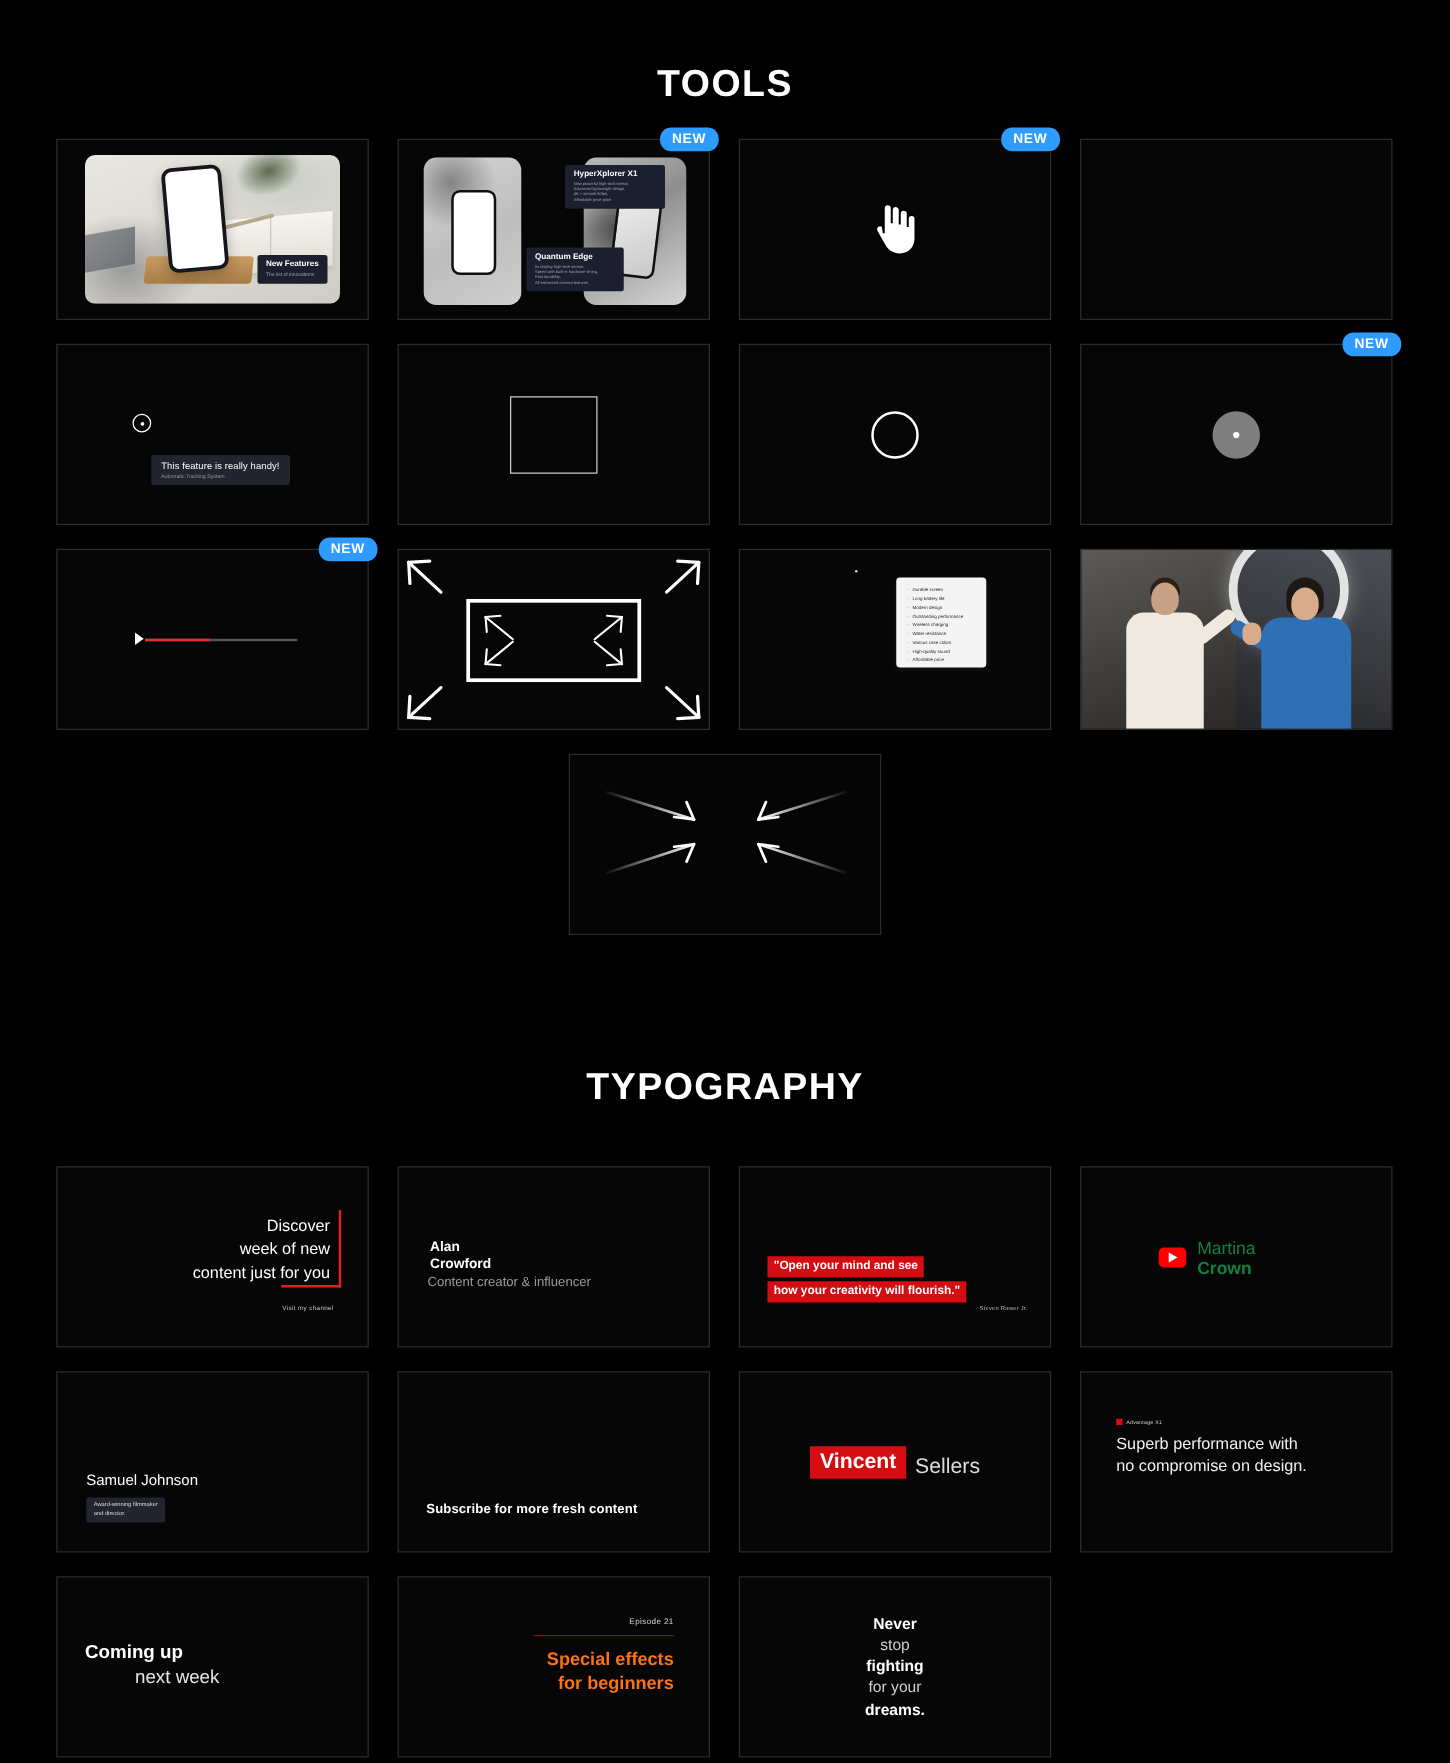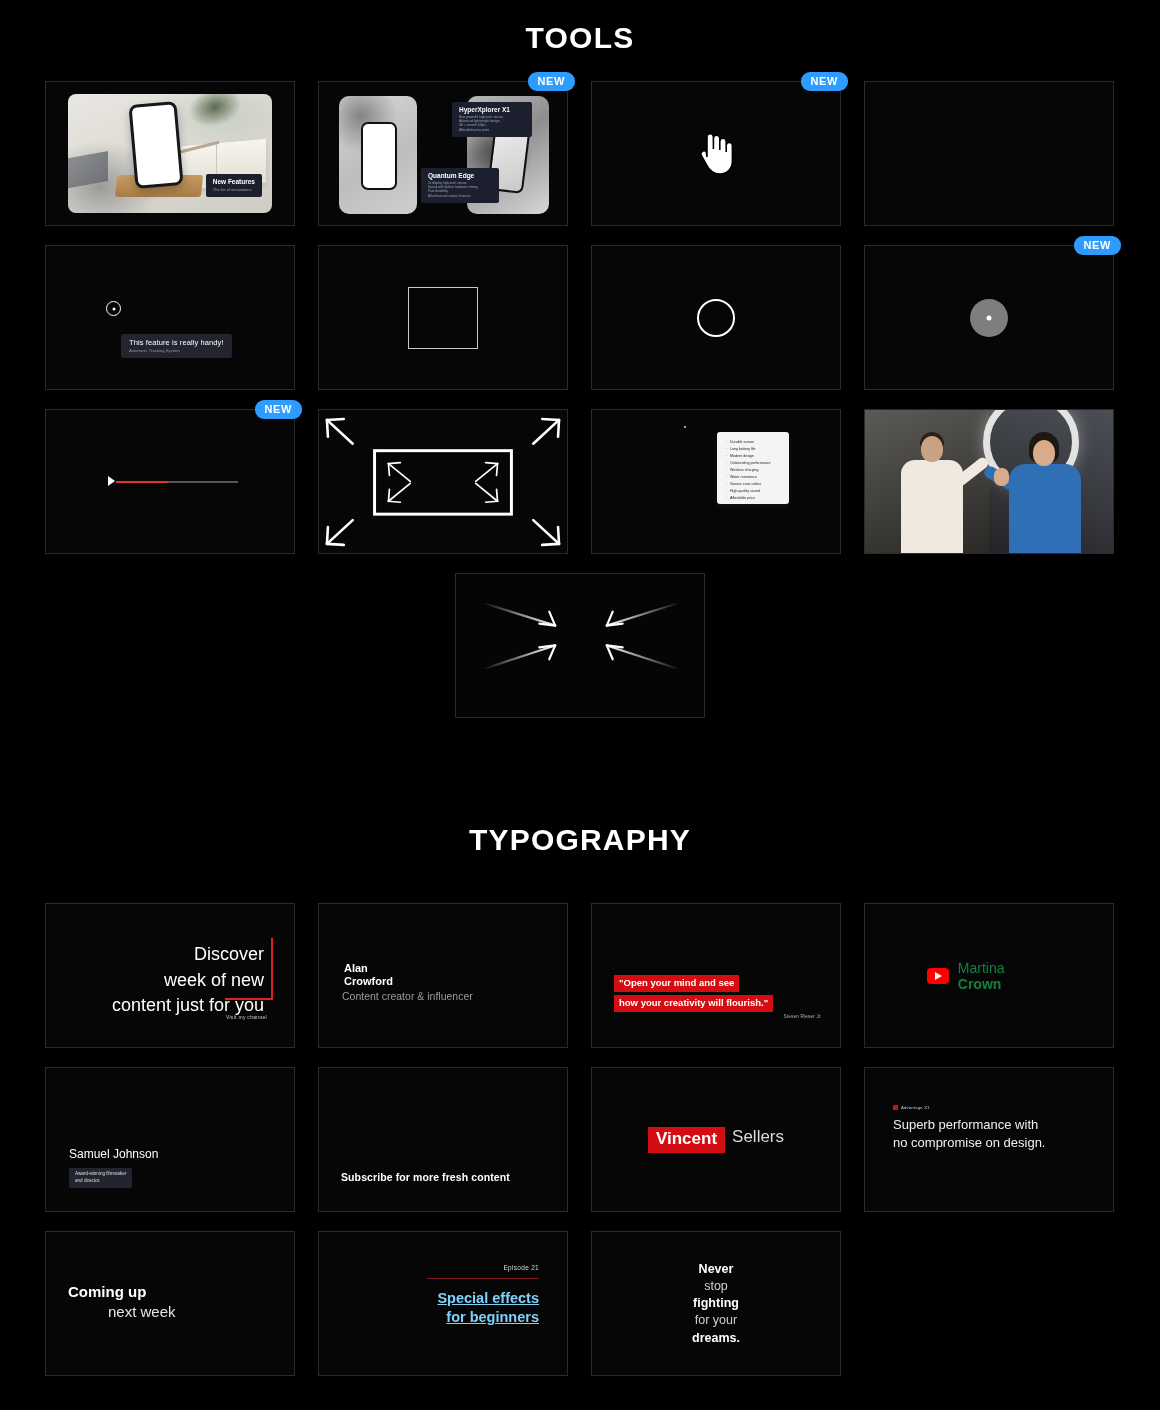--- a/index.html
+++ b/index.html
@@ -12,21 +12,21 @@
   }
   .page { width: 1160px; min-height: 1410px; position: relative; background:#000; overflow:hidden; }
 
   .section-title {
     text-align: center;
     font-size: 30px;
     font-weight: bold;
     letter-spacing: 1.2px;
     color: #ffffff;
   }
-  #tools-title { margin-top: 21px; }
+  #tools-title { margin-top: 51px; }
   #typo-title  { margin-top: 0; }
 
   .grid {
     width: 1070px;
     margin: 0 auto;
     display: grid;
     grid-template-columns: repeat(4, 250px);
     column-gap: 23px;
     row-gap: 19px;
   }
@@ -237,21 +237,21 @@
   }
 
   
   .tcard {
     position:relative; height:145px;
     background:#060606; border:1px solid #2b2b2b; overflow:hidden;
   }
 
   .t1-text {
     position:absolute; right:30px; top:38px; text-align:right;
-    font-size:18px; line-height:1.42; color:#ffffff; font-weight:400;
+    font-size:13px; line-height:1.42; color:#ffffff; font-weight:400;
   }
   .t1-bracket {
     position:absolute; right:21px; top:34px; width:48px; height:62px;
     border-right:2px solid #e02020; border-bottom:2px solid #e02020;
   }
   .t1-sub { position:absolute; right:27px; top:110px; font-size:5px; color:#cfcfcf; letter-spacing:.3px;}
 
   .t2-name { position:absolute; left:25px; top:58px; font-size:11px; font-weight:bold; line-height:1.22; color:#ffffff;}
   .t2-role { position:absolute; left:23px; top:86px; font-size:10.5px; color:#9a9a9a;}
 
@@ -270,37 +270,37 @@
   .t4-name b { font-weight:bold; }
 
   .t5-name { position:absolute; left:23px; top:79px; font-size:12px; color:#ffffff; }
   .t5-badge {
     position:absolute; left:23px; top:100px; background:#22252f; border-radius:2px;
     padding:3px 6px 4px; font-size:4.6px; color:#dedede; line-height:1.45; white-space:nowrap;
   }
 
   .t6-text { position:absolute; left:22px; top:103px; font-size:10.5px; font-weight:bold; color:#ffffff; letter-spacing:.1px;}
 
-  .t7-row { position:absolute; left:50%; top:50%; transform:translate(-50%,-50%); display:flex; align-items:flex-start; gap:7px; white-space:nowrap;}
+  .t7-row { position:absolute; left:50%; top:50%; transform:translate(-50%,-50%); display:flex; align-items:flex-end; gap:7px; white-space:nowrap;}
   .t7-hl { background:#d40d12; color:#ffffff; font-size:17px; font-weight:bold; padding:2px 8px 4px; }
   .t7-rest { font-size:17px; color:#dcdcdc; }
 
   .t8-tag { position:absolute; left:28px; top:37px; display:flex; align-items:center; gap:3px;}
   .t8-tag .sq { width:5px; height:5px; background:#d40d12; }
   .t8-tag .tx { font-size:4.2px; color:#d0d0d0; letter-spacing:.2px;}
   .t8-text { position:absolute; left:28px; top:48px; font-size:13px; line-height:1.42; color:#f0f0f0;}
 
   .t9-text { position:absolute; left:22px; top:50px; font-size:15px; line-height:1.35; color:#ffffff;}
   .t9-text .b1 { font-weight:bold;margin-top:26px; }
   .t9-text .l2 { display:block; padding-left:40px; color:#e6e6e6; font-weight:400;}
 
   .t10 { position:absolute; right:28px; top:32px; text-align:right; }
   .t10-ep { font-size:6.5px; color:#d9d9d9; letter-spacing:.3px;}
   .t10-line { width:112px; height:1px; background:#7e1717; margin:7px 0 0 auto;}
-  .t10-title { margin-top:10px; font-size:14.5px; font-weight:bold; line-height:1.32; color:#7dd3fc;text-decoration:underline;}
+  .t10-title { margin-top:10px; font-size:14.5px; font-weight:bold; line-height:1.32; color:#f97316;}
 
   .t11 { position:absolute; left:50%; top:50%; transform:translate(-50%,-50%); text-align:center; font-size:12.5px; line-height:1.38;}
   .t11 .b { font-weight:bold; color:#ffffff; display:block;}
   .t11 .r { font-weight:400; color:#cfcfcf; display:block;}
 
   .t12 { position:absolute; left:50%; top:50%; transform:translate(-50%,-50%);
          font-size:9px; font-weight:bold; color:#ffffff; white-space:nowrap; letter-spacing:.1px;}
 
   .spacer-tools-typo { height:105px; }
 </style>

